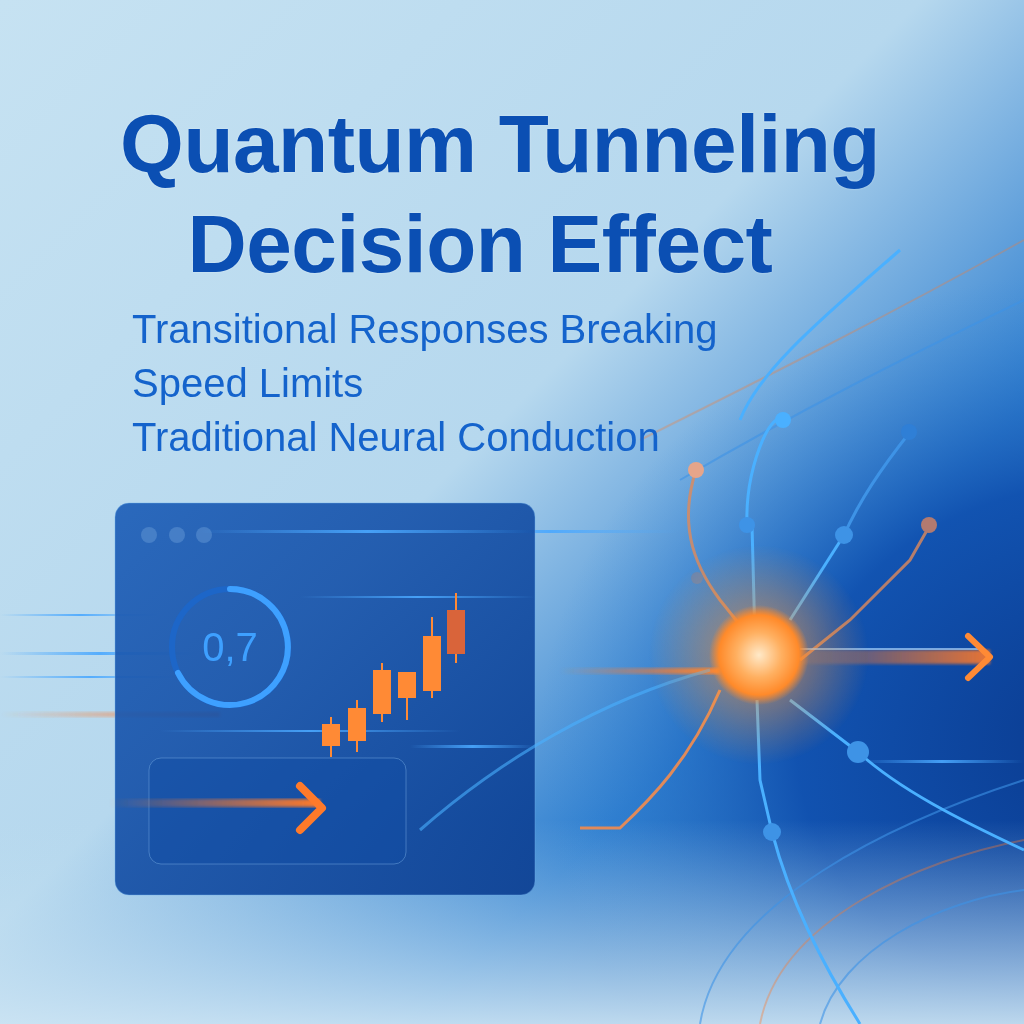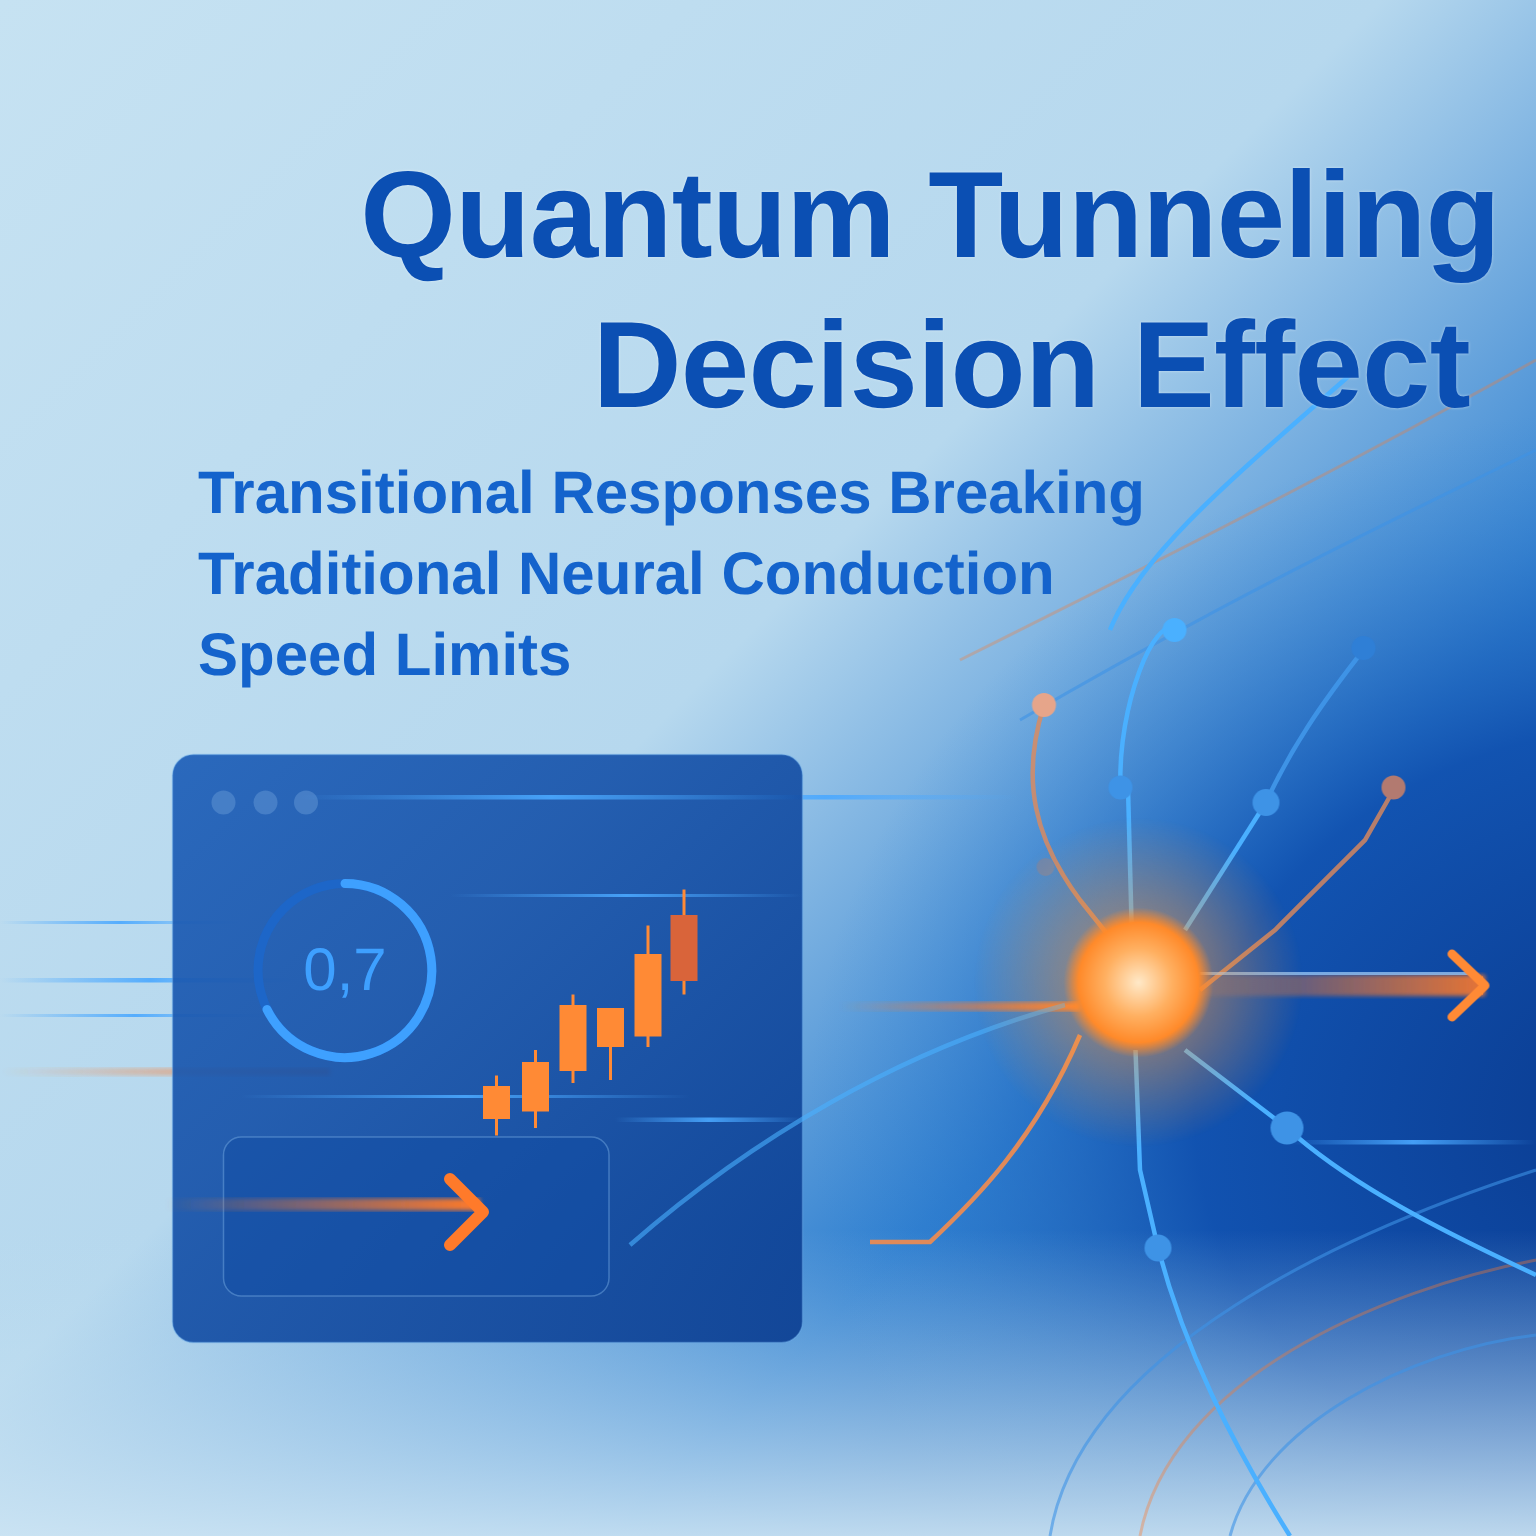--- a/index.html
+++ b/index.html
@@ -1,26 +1,26 @@
 <!DOCTYPE html>
 <html><head>
 <meta charset="utf-8">
 <style>
   html, body { margin: 0; padding: 0; }
   body { width: 1024px; height: 1024px; overflow: hidden; position: relative;
          font-family: "Liberation Sans", sans-serif; background: #bcdcef; }
   .bg { position: absolute; inset: 0; }
-  .title { position: absolute; left: 0; width: 1000px; text-align: right; color: #0b4fb3;
+  .title { position: absolute; left: 0; width: 1000px; text-align: center; color: #0b4fb3;
            font-weight: 700; font-size: 82px; line-height: 92px; letter-spacing: -0.5px;
            text-shadow: 0 0 2px rgba(255,255,255,0.5); }
   .t1 { top: 98px; }
   .t2 { top: 198px; left: -20px; }
   .subtitle { position: absolute; left: 132px; top: 302px; color: #1463cc; font-size: 40px;
               line-height: 54px; font-weight: 400; }
-  .subtitle div { white-space: nowrap; font-weight: bold; }
+  .subtitle div { white-space: nowrap; }
   .panel-label { position: absolute; left: 170px; top: 587px; width: 120px; height: 120px;
                  display: flex; align-items: center; justify-content: center; color: #3ea0ff;
                  font-size: 40px; font-weight: 400; }
 </style>
 </head>
 <body>
 
 <svg class="bg" width="1024" height="1024" viewBox="0 0 1024 1024">
   <defs>
     <linearGradient id="bgGrad" x1="0" y1="0" x2="1" y2="1">
@@ -157,17 +157,17 @@
 
   <circle cx="759" cy="655" r="110" fill="url(#haloGlow)"></circle>
   <circle cx="759" cy="655" r="50" fill="url(#coreGlow)"></circle>
 </svg>
 
 <div class="title t1">Quantum Tunneling</div>
 <div class="title t2">Decision Effect</div>
 
 <div class="subtitle">
   <div>Transitional Responses Breaking</div>
+  <div>Speed Limits</div>
   <div>Traditional Neural Conduction</div>
-  <div>Speed Limits</div>
 </div>
 
 <div class="panel-label">0,7</div>
 
 </body></html>

